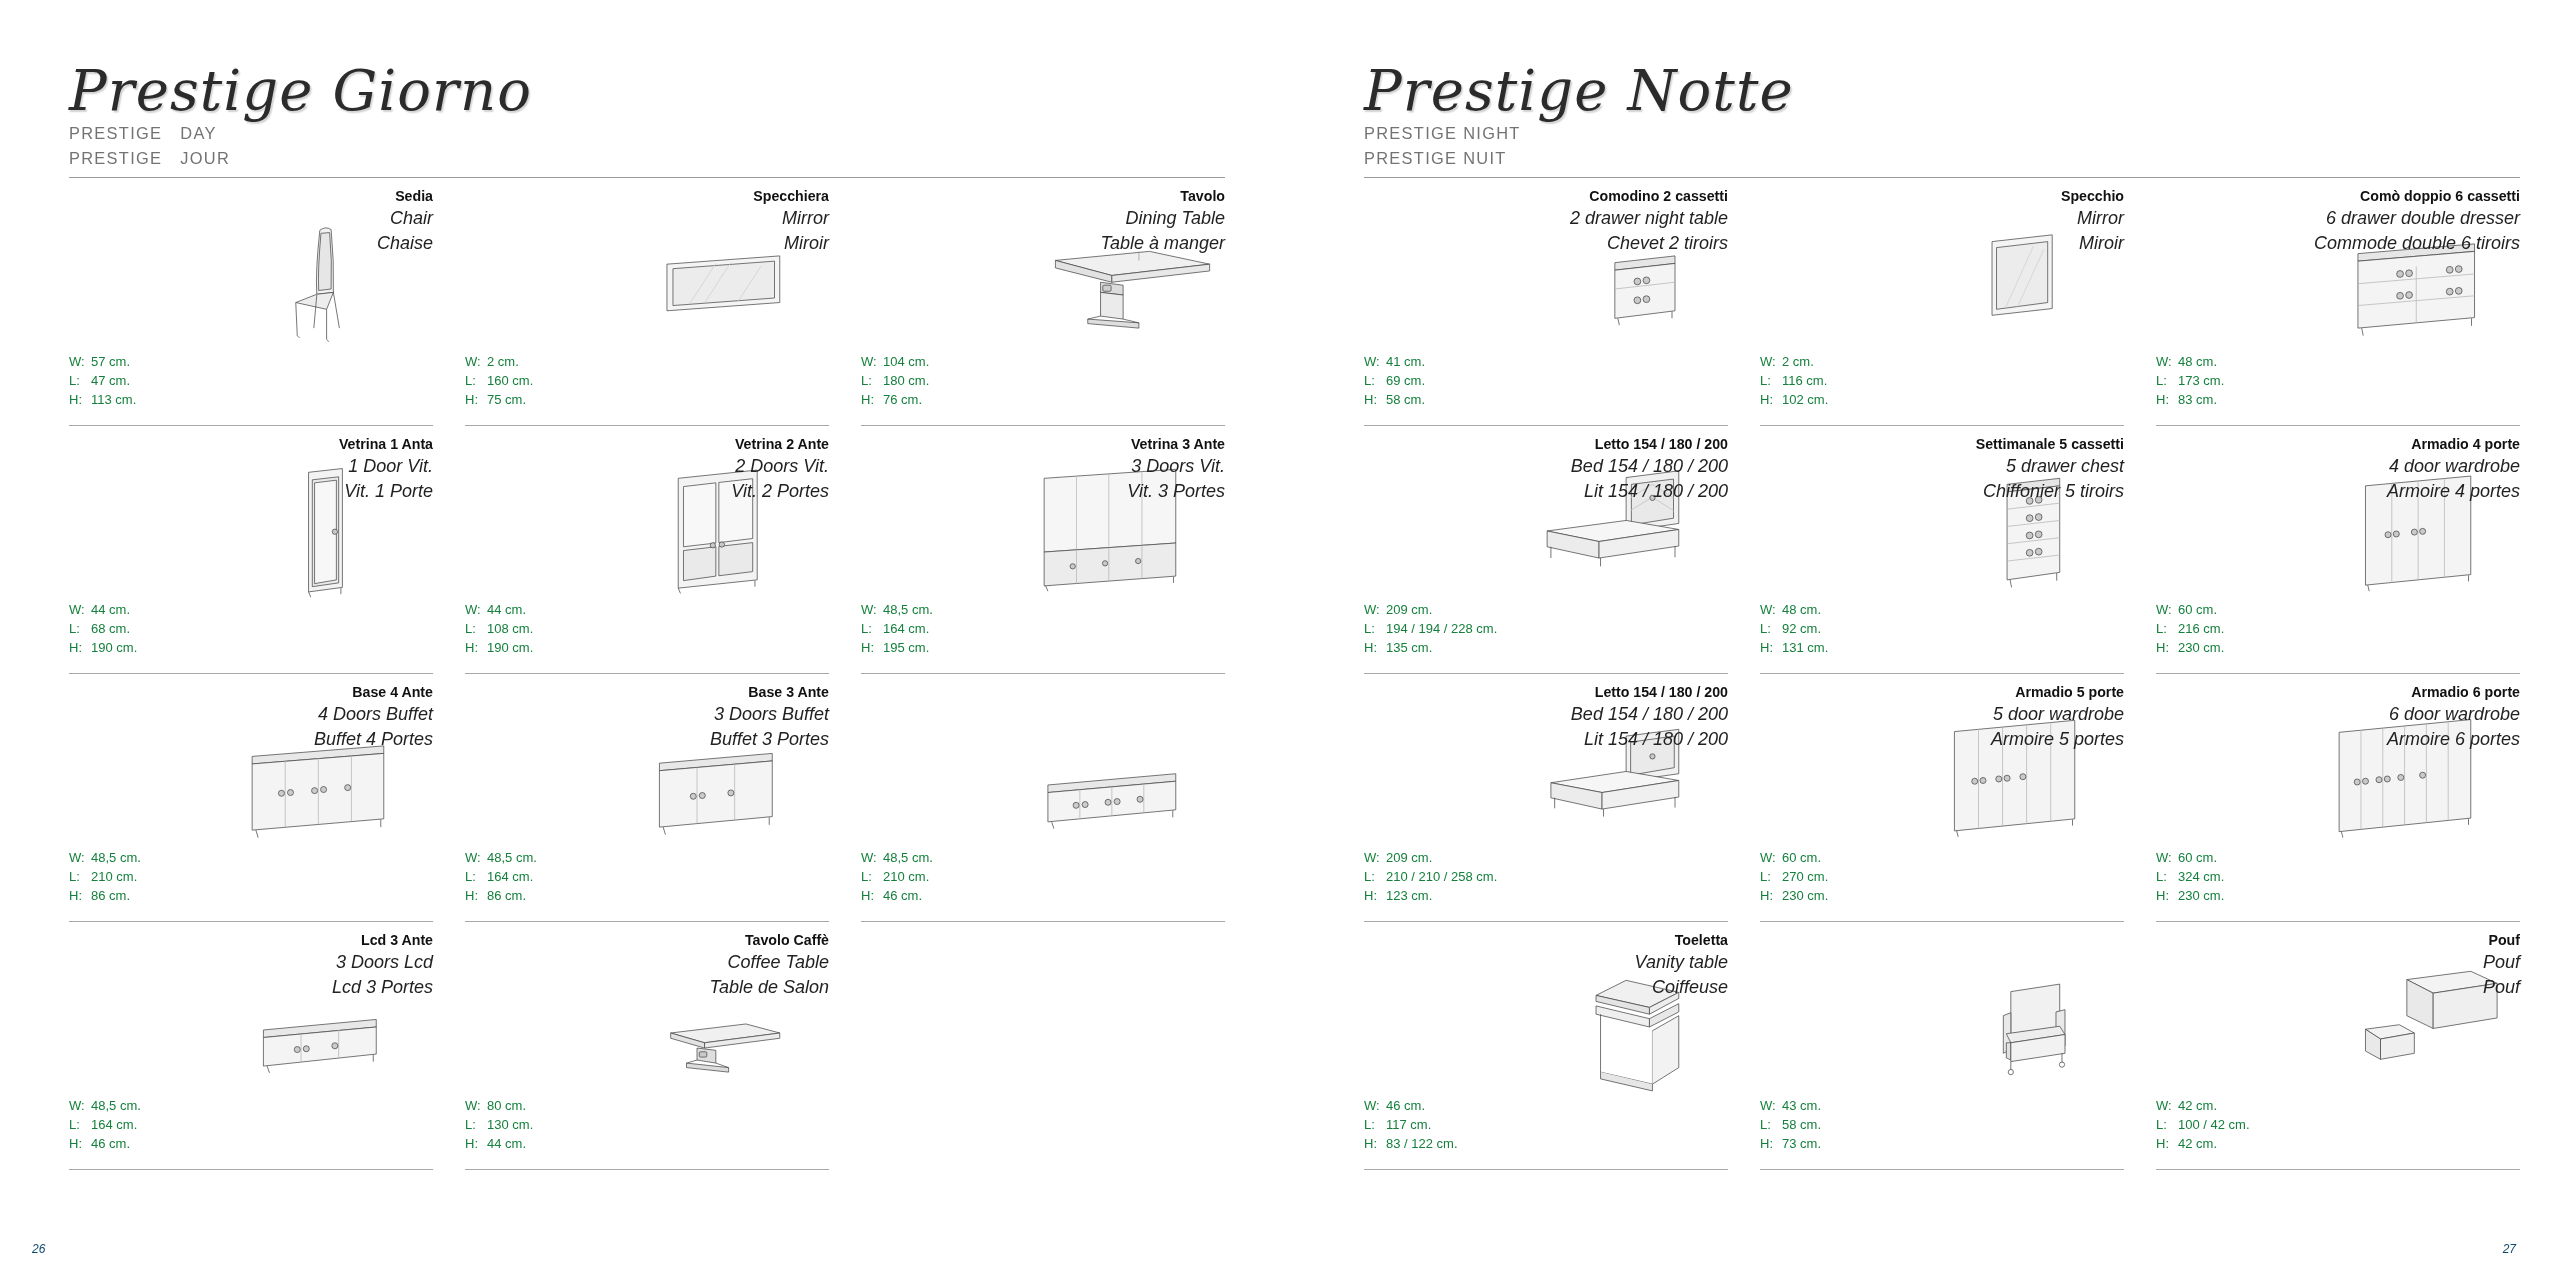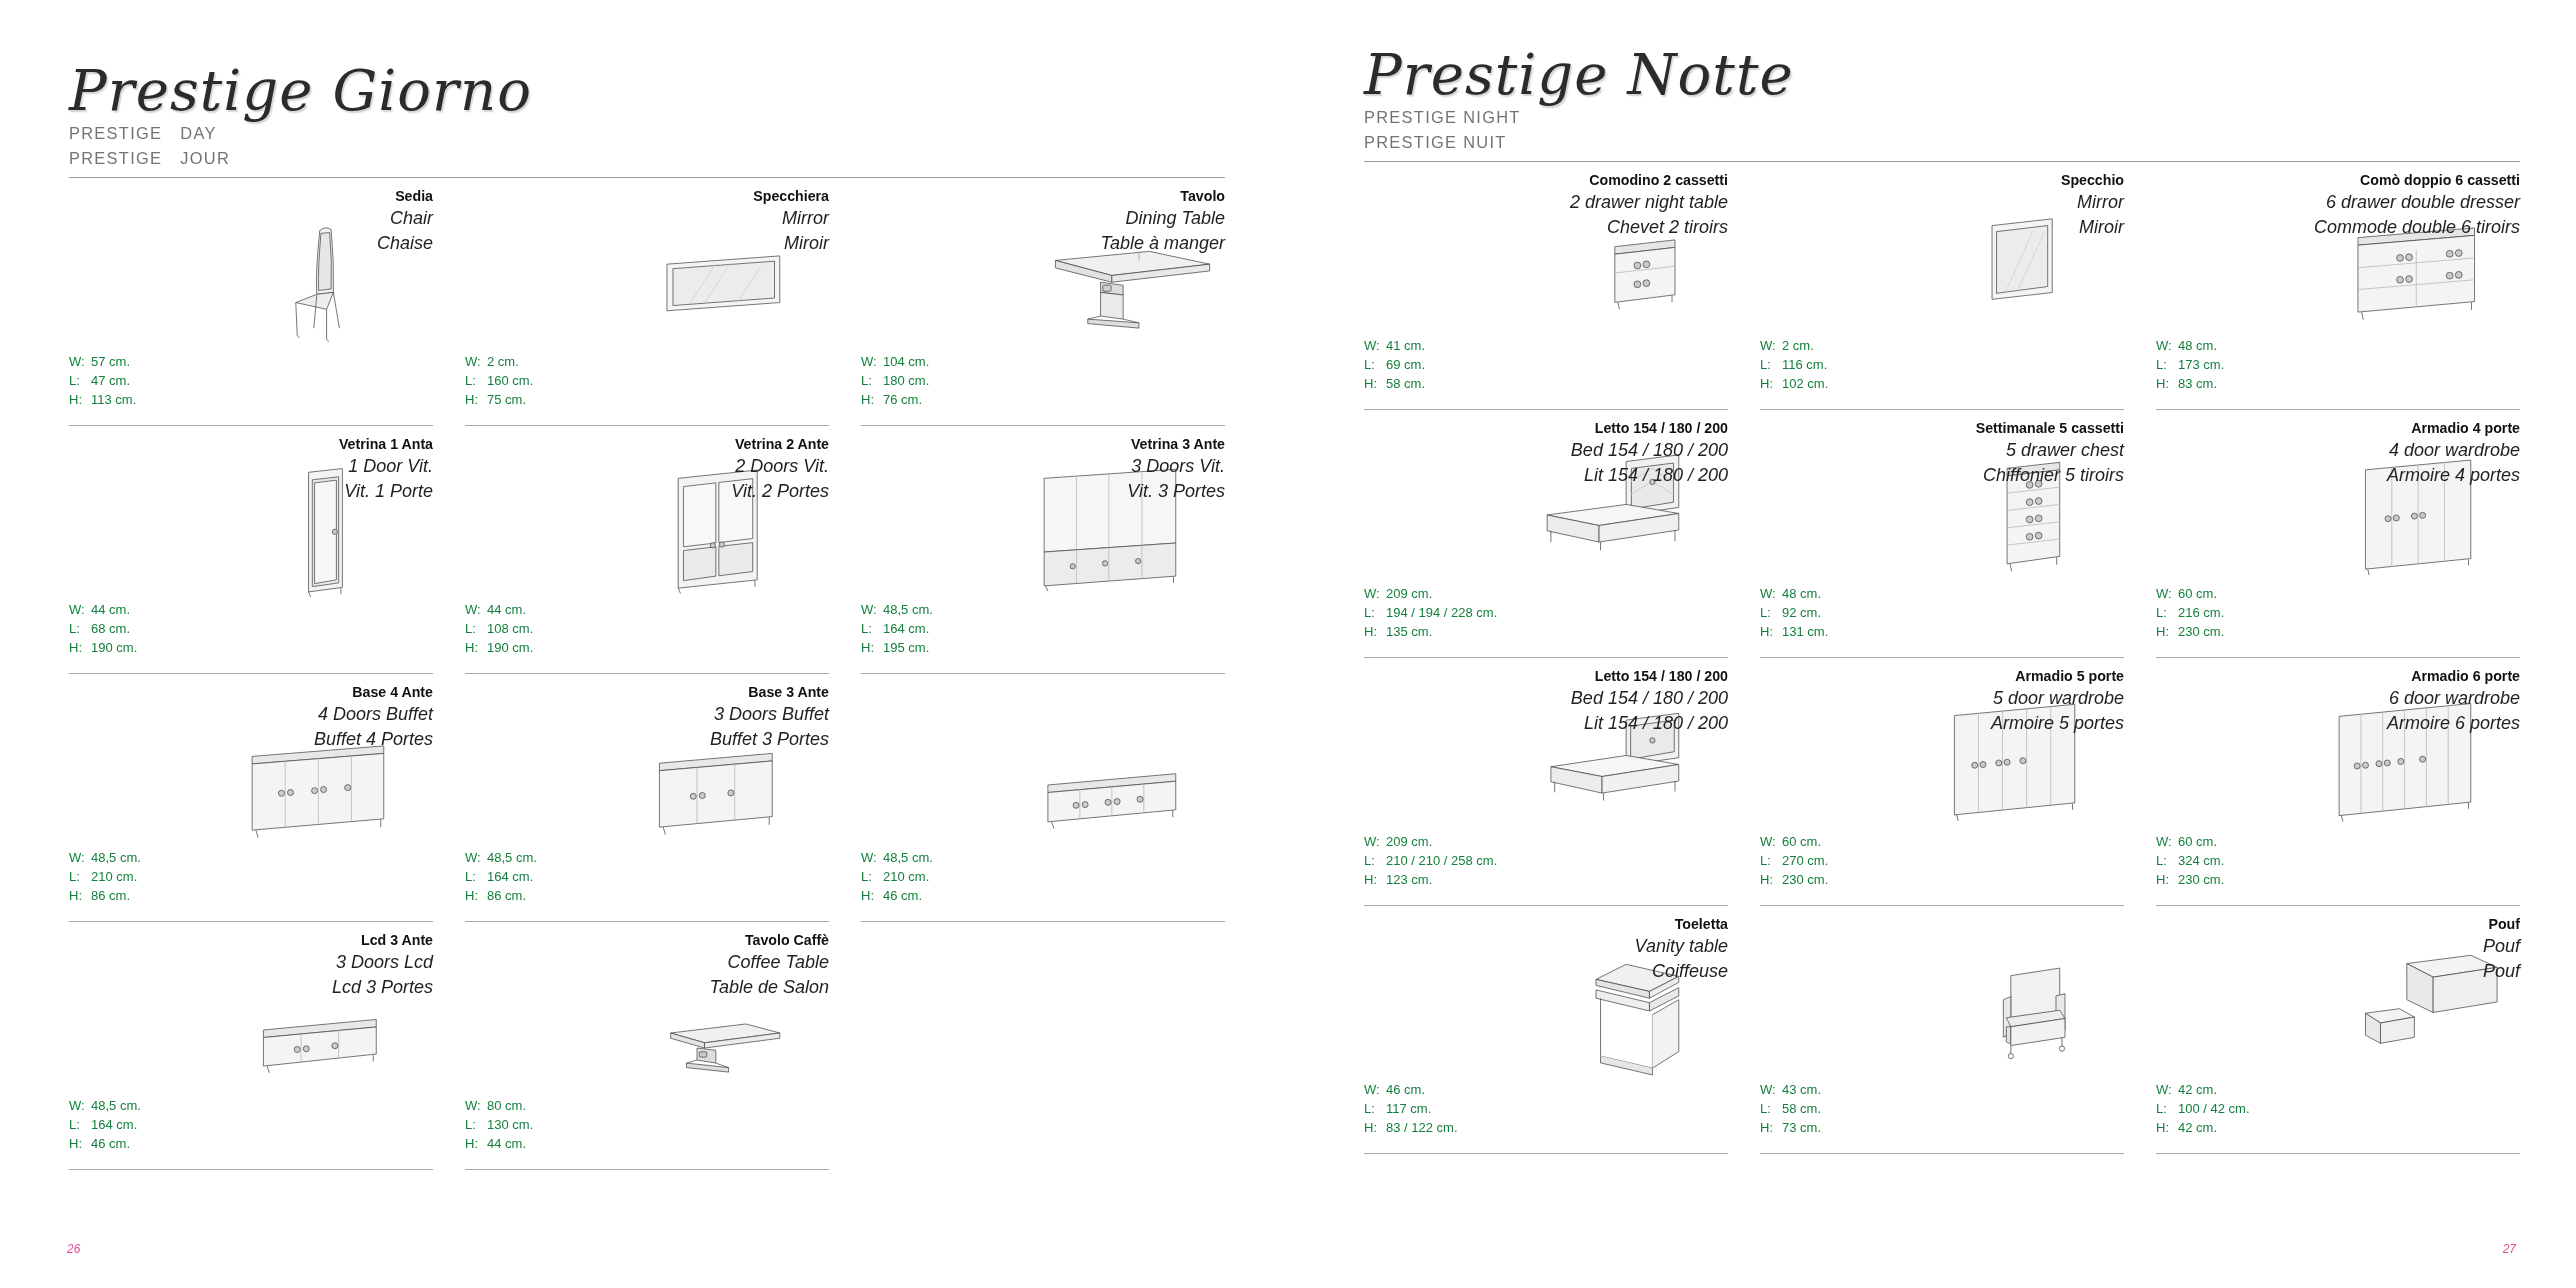--- a/index.html
+++ b/index.html
@@ -9,21 +9,21 @@
     background: #ffffff;
     font-family: "Liberation Sans", sans-serif;
     color: #1a1a1a;
     overflow: hidden;
   }
   .spread { display: flex; width: 2544px; height: 1288px; }
   .page { position: relative; width: 1288px; height: 1288px; padding: 0; }
 
   
   .page.left .content { position:absolute; left: 69px; top: 63px; width: 1156px; }
-  .page.right .content { position:absolute; left: 92px; top: 47px; width: 1156px; }
+  .page.right .content { position:absolute; left: 92px; top: 63px; width: 1156px; }
 
   
   .brand-script {
     font-family: "DejaVu Serif", serif;
     font-style: italic;
     font-size: 56px;
     letter-spacing: 1.1px;
     color: #2b2b2b;
     white-space: nowrap;
     line-height: 1.0;
@@ -57,21 +57,21 @@
   }
   .dims .row { display: block; white-space: pre; }
   .dims .lab { display: inline-block; width: 22px; }
   .dims .val { display: inline-block; min-width: 79px; }
   .art { position: absolute; right: 0; top: 7.4px; width: 62%; height: 211px; z-index: 1; }
   .art svg { width: 100%; height: 100%; display: block; overflow: visible; }
 
   
   .cell.tall { height: 248px; }
 
-  .folio { position: absolute; bottom: 32px; font-size: 12px; color: #ec4899; font-style: italic; margin-left: 35px; }
+  .folio { position: absolute; bottom: 32px; font-size: 12px; color: #0c4a6e; font-style: italic; }
   .page.left .folio { left: 32px; }
   .page.right .folio { right: 28px; text-align: right; }
 </style>
 </head>
 <body>
 
 <div class="spread">
 
   <div class="page left">
     <div class="content">

